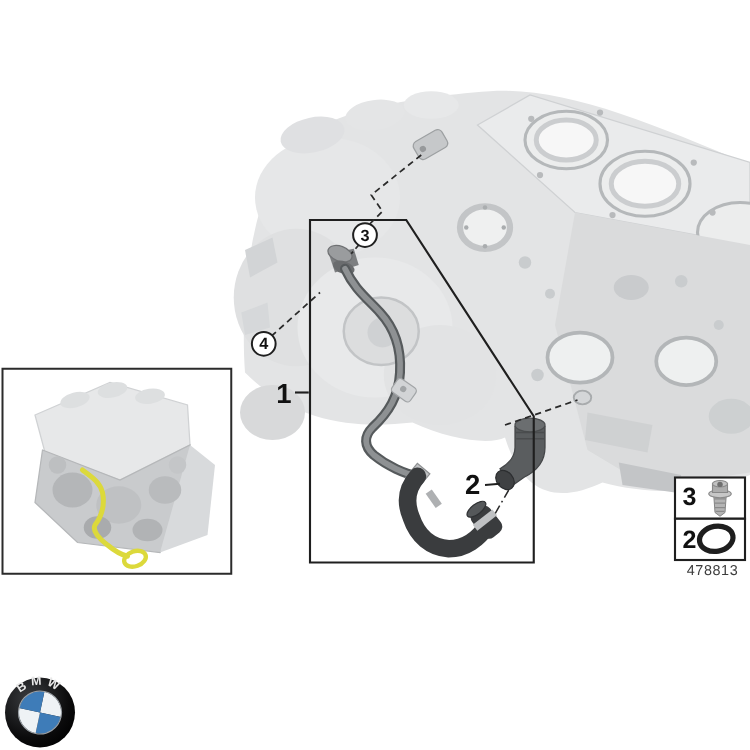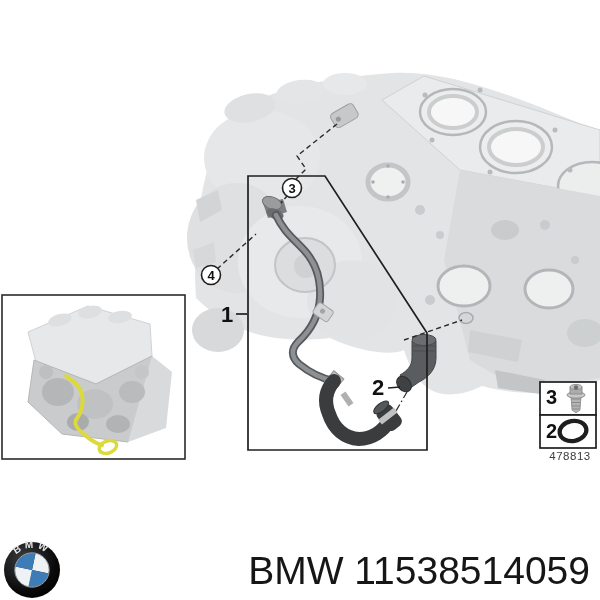--- a/index.html
+++ b/index.html
@@ -196,16 +196,15 @@
         <path d="M29,29 L46,29 A17,17 0 0 1 29,46 Z" fill="#3e7cb8"></path>
         <path d="M29,29 L29,46 A17,17 0 0 1 12,29 Z" fill="#eef2f5"></path>
         <path d="M29,29 L12,29 A17,17 0 0 1 29,12 Z" fill="#3e7cb8"></path>
         <circle cx="29" cy="29" r="17.2" fill="none" stroke="#9aa0a6" stroke-width="0.9"></circle>
       </g>
       <path id="bmw-arc" d="M9.1,38.3 A22,22 0 1 1 48.9,38.3" fill="none"></path>
       <text font-size="10" font-weight="bold" fill="#e8e8e8" letter-spacing="3.5">
         <textPath href="#bmw-arc" startOffset="50%" text-anchor="middle">BMW</textPath>
       </text>
     </svg>
-    <div class="product-title">BMW 11538514059</div>
   </div>
 
 </div>
 
 </body></html>

